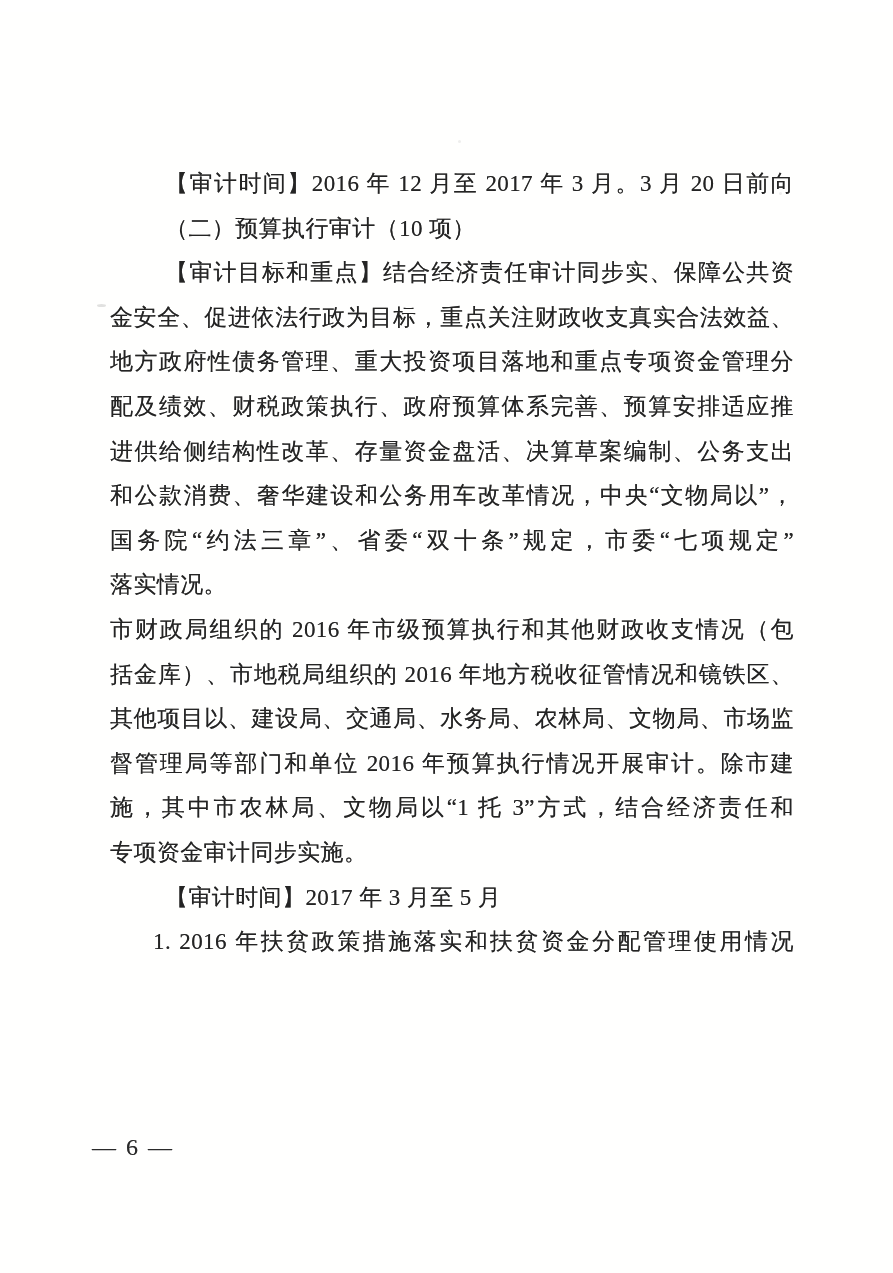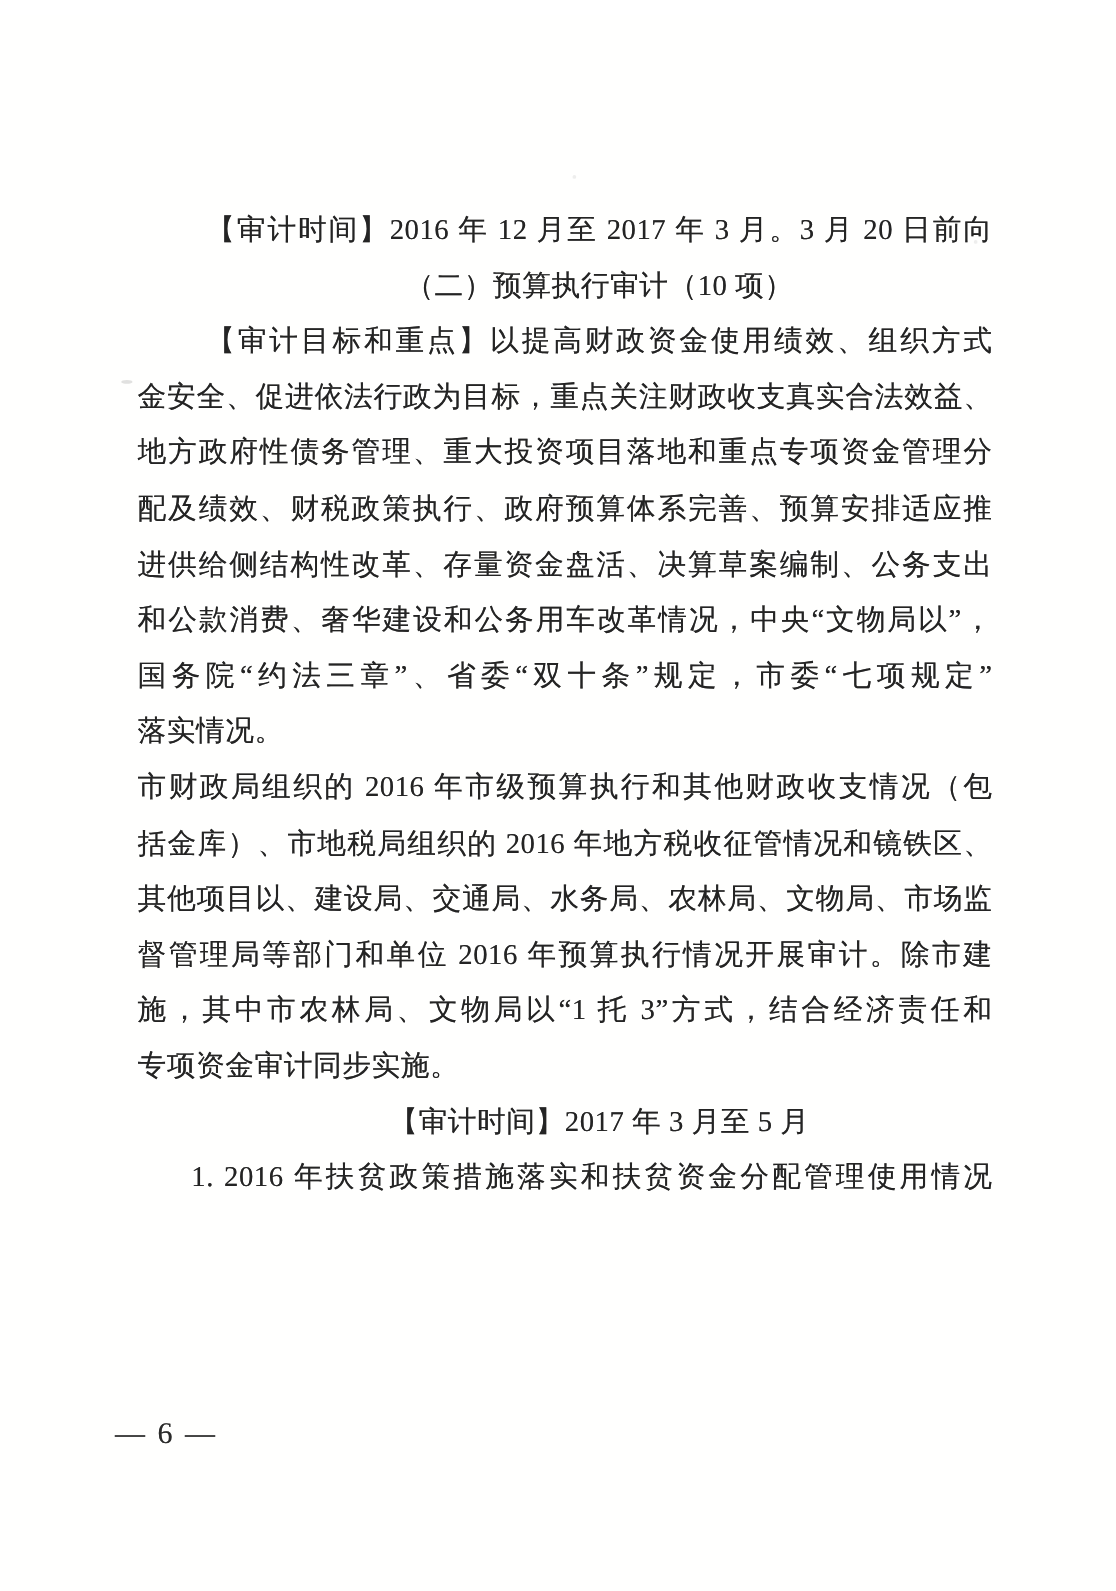--- a/index.html
+++ b/index.html
@@ -31,21 +31,21 @@
     white-space: pre;
     overflow: hidden;
     color: #242424;
     text-shadow: 0 0 0.5px rgba(45,45,45,0.65);
   }
   .line.justify {
     white-space: normal;
     text-align: justify;
     text-align-last: justify;
   }
-  .line.indent { padding-left: 55px; text-align: center; }
+  .line.indent { padding-left: 55px; }
   .line.indent-num { padding-left: 43px; }
   .page-number {
     position: absolute;
     left: 92px;
     top: 1122px;
     font-size: 24px;
     letter-spacing: 2px;
     color: #2a2a2a;
     text-shadow: 0 0 0.5px rgba(45,45,45,0.6);
   }
@@ -60,21 +60,21 @@
   .speck.s4 { left: 779px; top: 180px;  width: 3px; height: 3px; opacity: .3; }
   .speck.s5 { left: 700px; top: 1262px; width: 14px; height: 3px; opacity: .25; }
 </style>
 </head>
 <body>
 
 <div class="page">
   <div class="content" id="document-body">
       <div class="line justify indent">【审计时间】2016 年 12 月至 2017 年 3 月。3 月 20 日前向</div>
       <div class="line indent">（二）预算执行审计（10 项）</div>
-      <div class="line justify indent">【审计目标和重点】以提高财政资金使用绩效、组织方式</div>
+      <div class="line justify indent">【审计目标和重点】结合经济责任审计同步实、保障公共资</div>
       <div class="line justify">金安全、促进依法行政为目标，重点关注财政收支真实合法效益、</div>
       <div class="line justify">地方政府性债务管理、重大投资项目落地和重点专项资金管理分</div>
       <div class="line justify">配及绩效、财税政策执行、政府预算体系完善、预算安排适应推</div>
       <div class="line justify">进供给侧结构性改革、存量资金盘活、决算草案编制、公务支出</div>
       <div class="line justify">和公款消费、奢华建设和公务用车改革情况，中央“文物局以”，</div>
       <div class="line justify">国务院“约法三章”、省委“双十条”规定，市委“七项规定”</div>
       <div class="line">落实情况。</div>
       <div class="line justify">市财政局组织的 2016 年市级预算执行和其他财政收支情况（包</div>
       <div class="line justify">括金库）、市地税局组织的 2016 年地方税收征管情况和镜铁区、</div>
       <div class="line justify">其他项目以、建设局、交通局、水务局、农林局、文物局、市场监</div>

